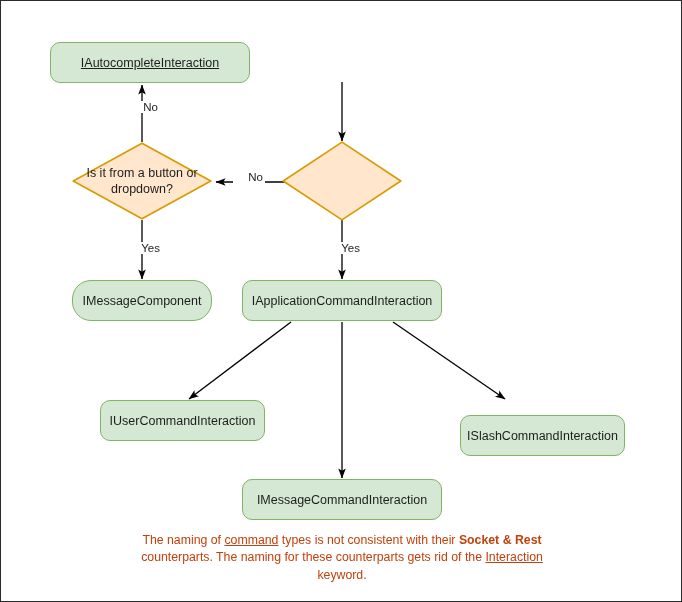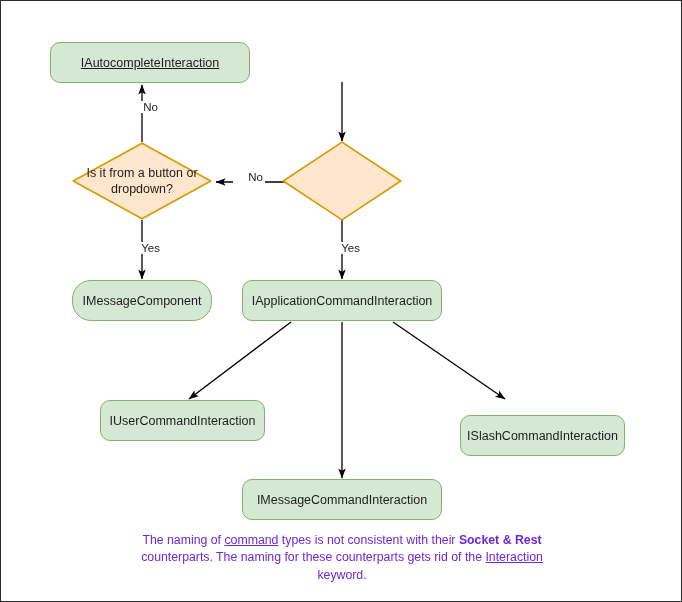--- a/index.html
+++ b/index.html
@@ -72,21 +72,21 @@
     text-align: right;
   }
   #caption {
     position: absolute;
     left: 131px;
     top: 531px;
     width: 420px;
     text-align: center;
     font-size: 12.3px;
     line-height: 1.42;
-    color: #6d28d9;
+    color: #c2410c;
   }
   #caption .u { text-decoration: underline; }
   #caption .b { font-weight: bold; }
 </style>
 </head>
 <body>
 
 <div id="canvas">
 
   <svg id="edge-layer" viewBox="0 0 682 602" width="682" height="602" xmlns="http://www.w3.org/2000/svg">

